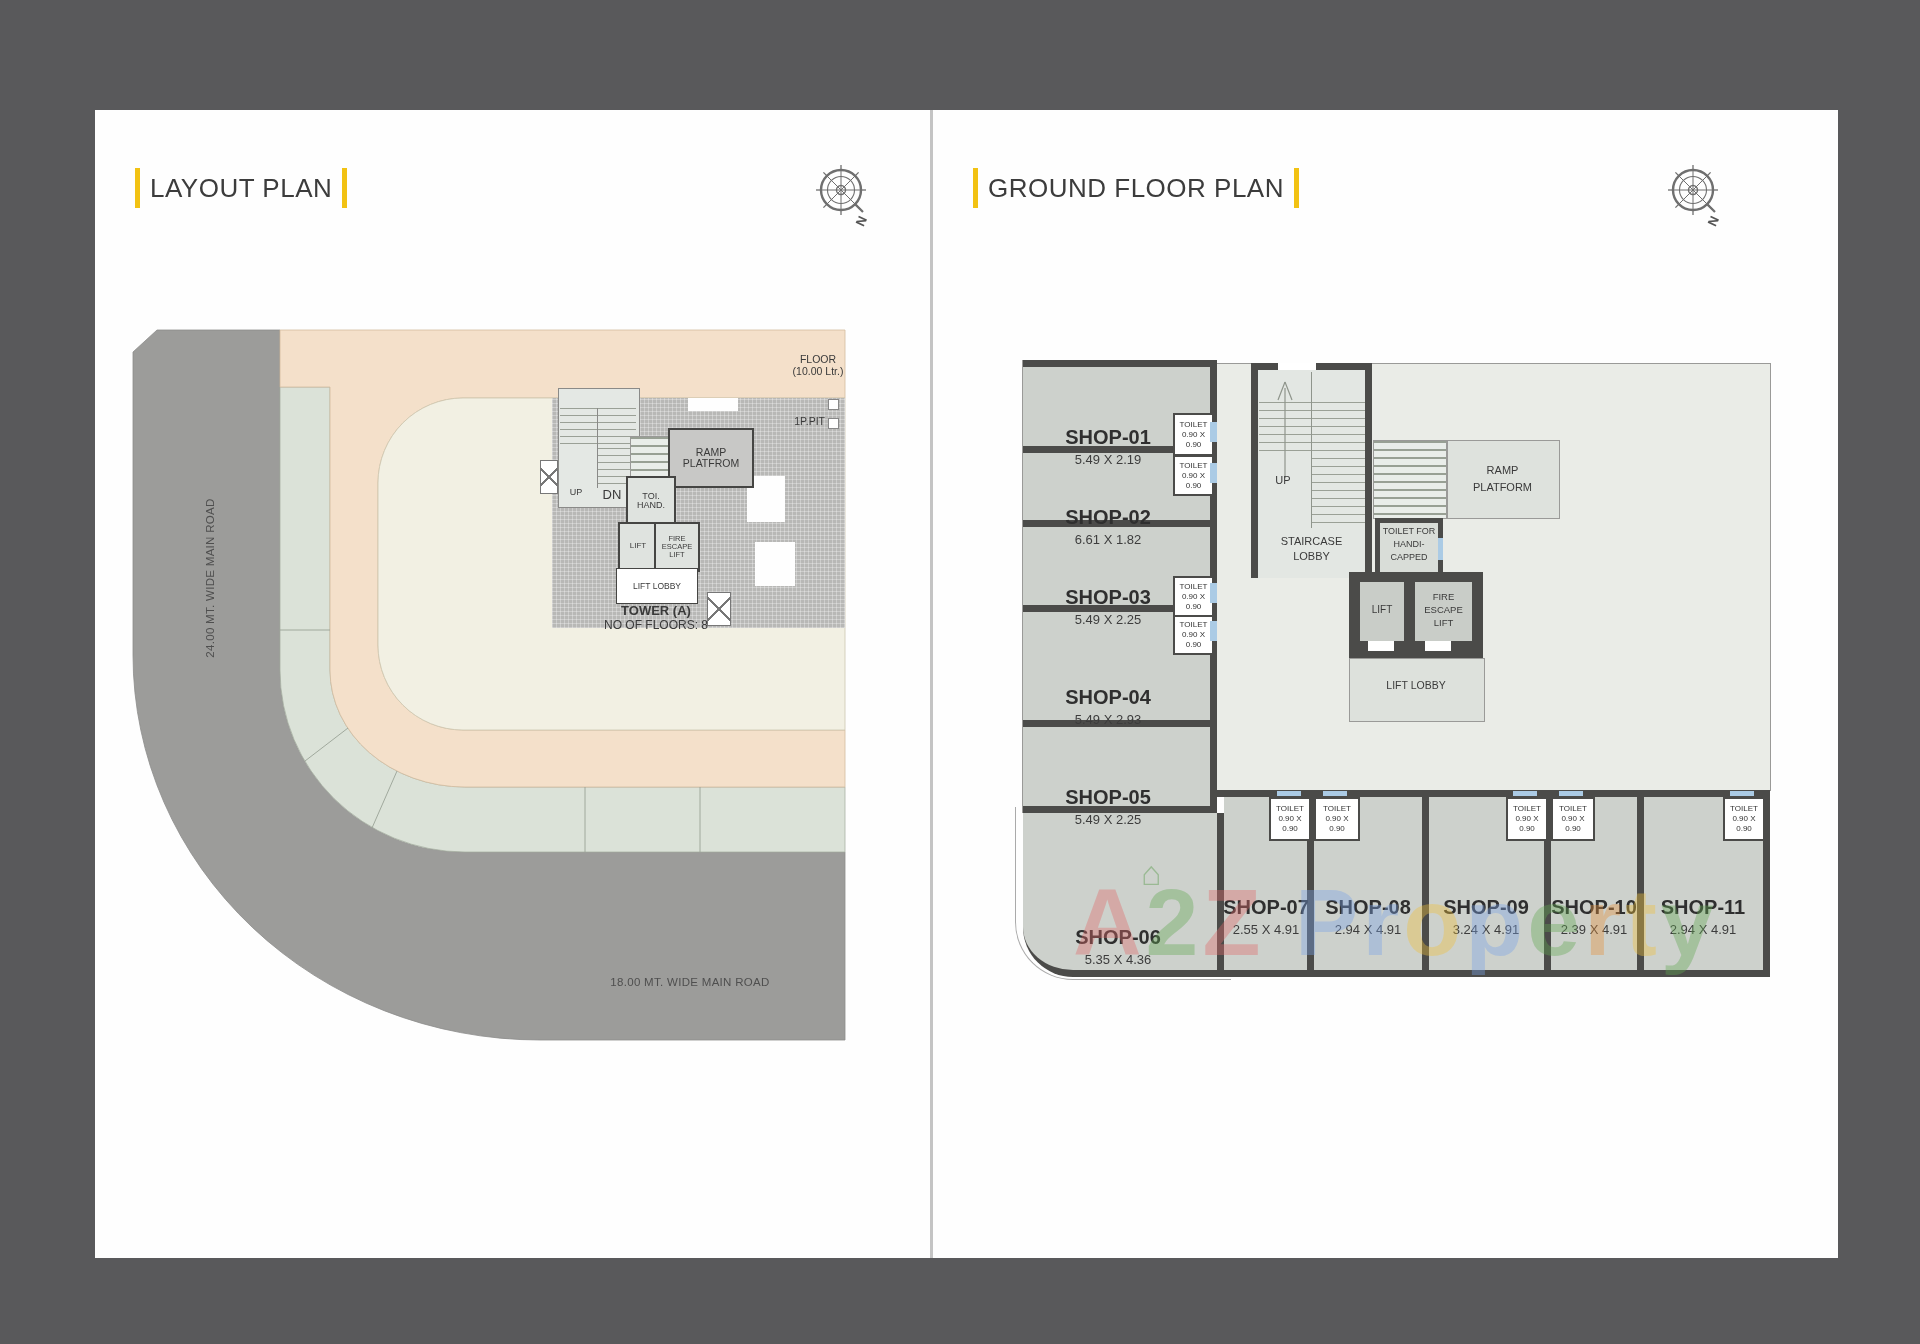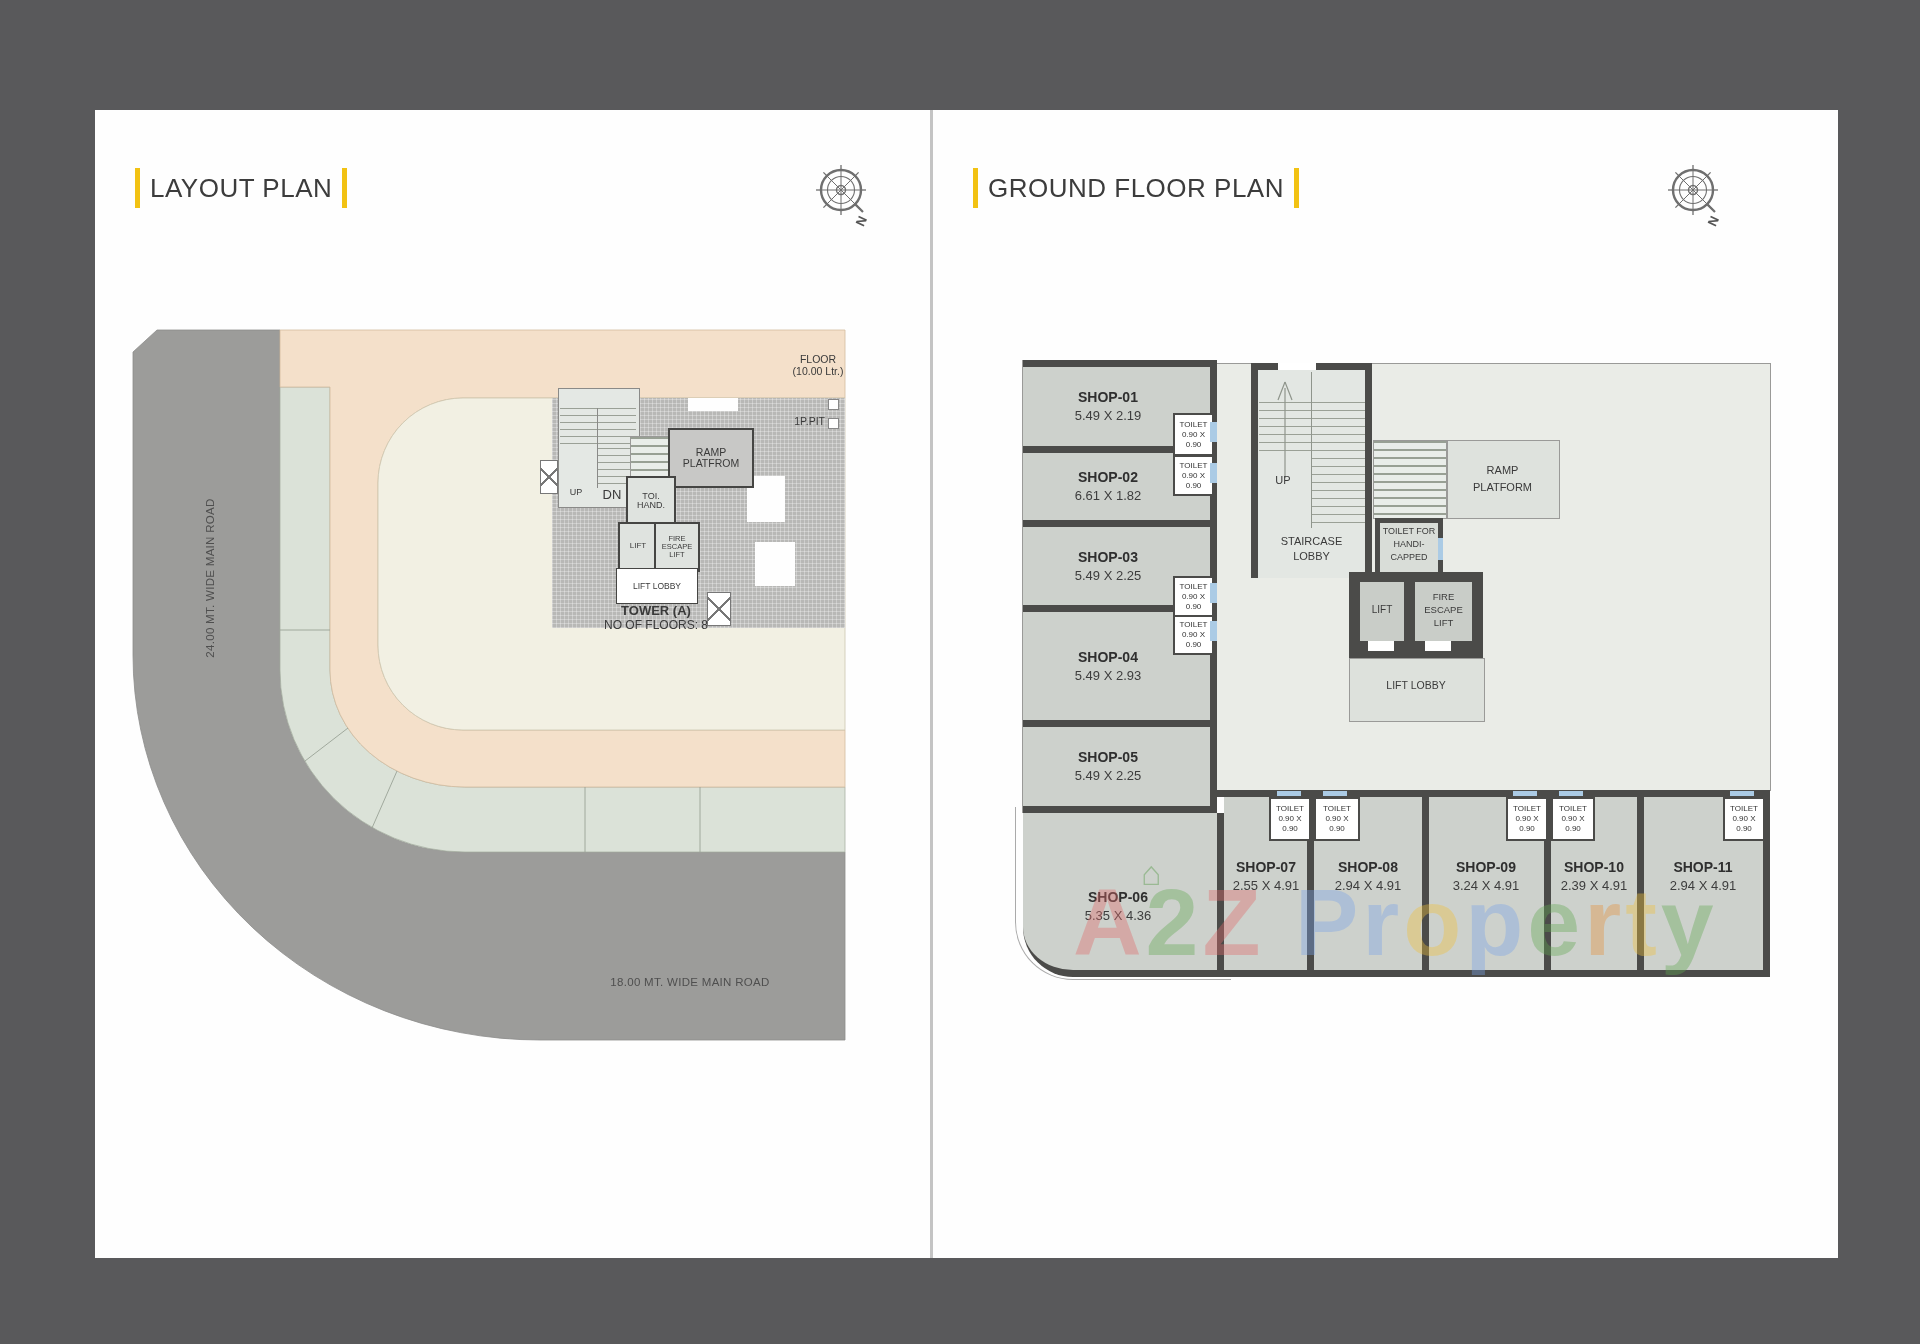--- a/index.html
+++ b/index.html
@@ -25,21 +25,21 @@
   .room{border:2px solid #454543;background:#dfe3df;color:#3a3a3a;display:flex;flex-direction:column;align-items:center;justify-content:center;text-align:center;line-height:1.05;}
   .treads{background-image:repeating-linear-gradient(180deg,#9aa096 0 1px,transparent 1px 8px);}
   .treads-sm{background-image:repeating-linear-gradient(180deg,#9aa096 0 1px,transparent 1px 7px);}
   .rampstripes{background:#e9ede9;background-image:repeating-linear-gradient(180deg,#98a094 0 2px,transparent 2px 8px);border:1px solid #9a9a98;}
   .lbl{color:#3a3a3a;text-align:center;line-height:1.1;}
   .b{font-weight:bold;}
   
   .wall{background:#4b4b49;}
   .shopfill{background:#cdd1cc;}
   .shoplbl{position:absolute;text-align:center;color:#2f2f2f;line-height:1.35;z-index:5;}
-  .shoplbl .nm{font-weight:bold;font-size:14px;}
+  .shoplbl .nm{font-weight:bold;font-size:20px;margin-top:36px;}
   .shoplbl .dm{font-size:13px;color:#3d3d3d;}
   .toilet{position:absolute;background:#fff;border:2px solid #4b4b49;color:#333;font-size:8px;line-height:1.25;display:flex;flex-direction:column;align-items:center;justify-content:center;text-align:center;z-index:6;}
   .door{position:absolute;background:#abcbe5;z-index:7;}
   .gap{position:absolute;background:#fff;z-index:7;}
   .wm-color{position:absolute;left:140px;top:758px;font-size:95px;font-weight:bold;letter-spacing:4px;opacity:.38;z-index:40;white-space:pre;}
   .house{position:absolute;left:208px;top:744px;font-size:34px;color:#5d9e50;opacity:.45;z-index:41;}
   .compass{position:absolute;}
 </style>
 </head>
 <body>

